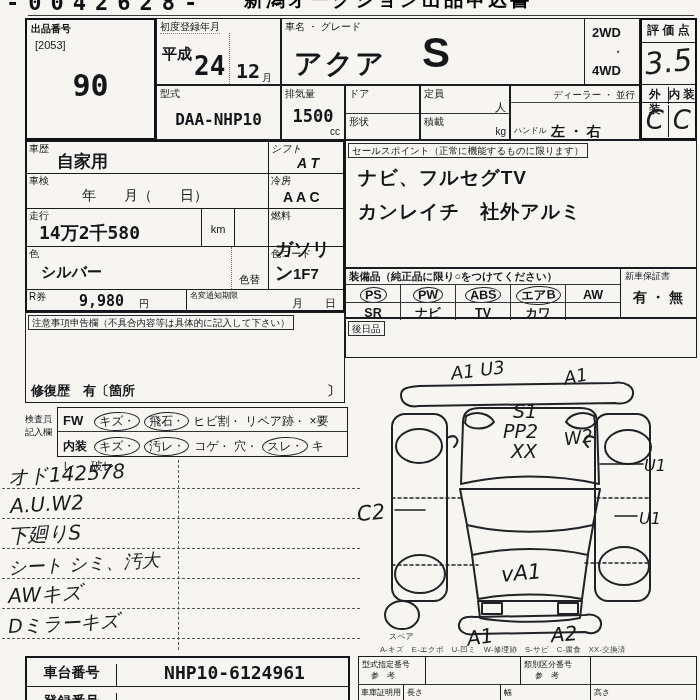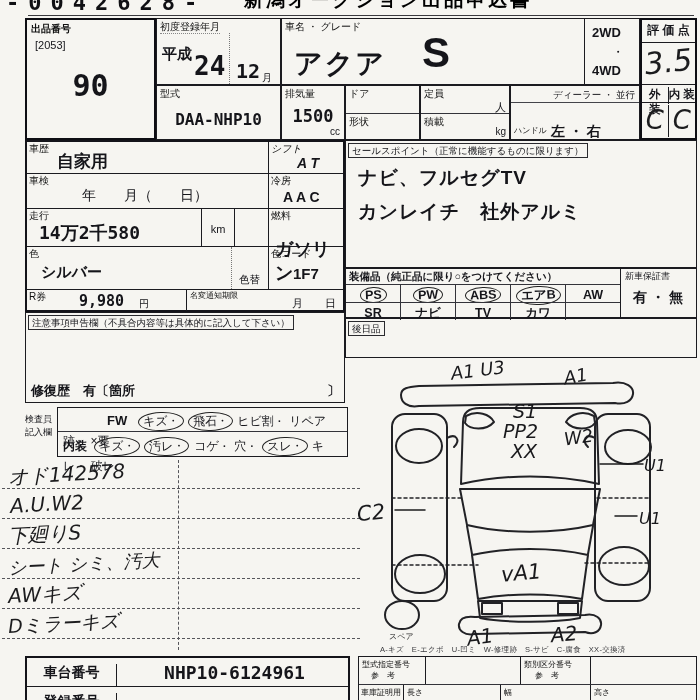--- a/index.html
+++ b/index.html
@@ -161,21 +161,21 @@
     <span class="abs b" style="left:5px;bottom:2px;font-size:13px;">修復歴　有〔箇所</span>
     <span class="abs b" style="right:4px;bottom:2px;font-size:13px;">〕</span>
   </div>
 
   <div class="abs" style="left:25px;top:413px;width:32px;">
     <div style="font-size:9px;">検査員</div>
     <div style="font-size:9px;">記入欄</div>
   </div>
   <div class="abs bx" style="left:57px;top:407px;width:291px;height:50px;">
     <div class="abs" style="left:0;top:0;width:100%;height:24px;border-bottom:1px solid #33333a;padding:3px 0 0 5px;">
-      <span class="b" style="font-size:13px;margin-right:6px;margin-left:44px;">FW</span>
+      <span class="b" style="font-size:13px;margin-right:6px;">FW</span>
       <span class="insp-item circ">キズ</span>
       <span class="insp-item circ">飛石</span>
       <span class="insp-item">ヒビ割</span>
       <span class="insp-item">リペア跡</span>
       <span class="insp-item">×要</span>
     </div>
     <div class="abs" style="left:0;top:25px;width:100%;height:24px;padding:3px 0 0 5px;">
       <span class="b" style="font-size:12px;margin-right:3px;">内装</span>
       <span class="insp-item circ">キズ</span>
       <span class="insp-item circ">汚レ</span>

